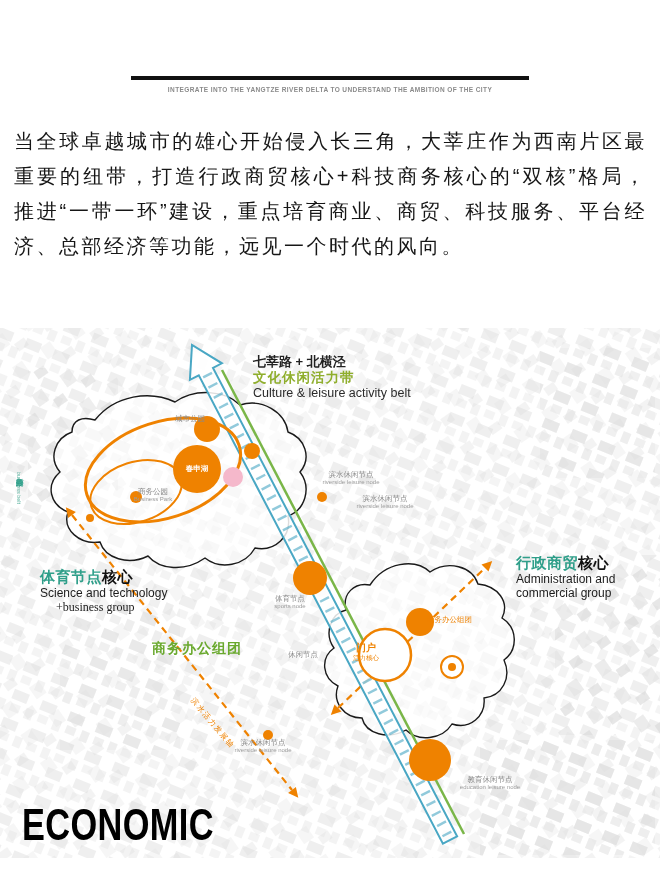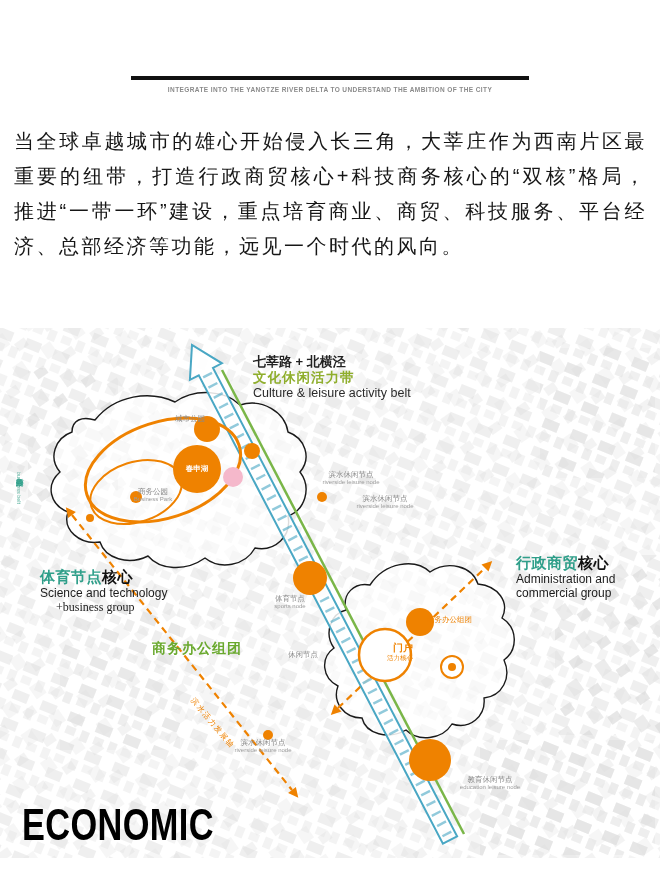--- a/index.html
+++ b/index.html
@@ -39,21 +39,21 @@
 
   .node { position:absolute; text-align:center; color:#8a8a8a; font-size:7.5px; line-height:1.25; }
   .node .en { display:block; font-size:6px; color:#9c9c9c; }
   .node.orange { color:#ef8200; }
   .node-vert { position:absolute; writing-mode:vertical-rl; color:#2f9f8a; font-size:8px;
                line-height:1.1; text-align:left; }
   .node-vert .en { font-size:5.5px; color:#57b09c; }
 
   .center-node { position:absolute; top:464px; left:167px; width:60px; text-align:center;
                  color:#ffffff; font-size:7.5px; font-weight:bold; }
-  .gate-node { position:absolute; top:642px; left:357px; width:56px; text-align:right;
+  .gate-node { position:absolute; top:642px; left:338px; width:56px; text-align:center;
                color:#ef8200; line-height:1.2; }
   .gate-node .l1 { font-size:10px; font-weight:bold; display:block; }
   .gate-node .l2 { font-size:6.5px; display:block; }
   .axis-label { position:absolute; top:696px; left:196px; color:#ef8200; font-size:7.5px;
                 letter-spacing:1.5px; transform:rotate(50deg); transform-origin:left top; }
 
   .economic { position:absolute; top:800px; left:22px; font-size:44px; font-weight:bold; color:#000;
               letter-spacing:0.5px; transform:scaleX(0.78); transform-origin:left center; }
 </style>
 </head>

